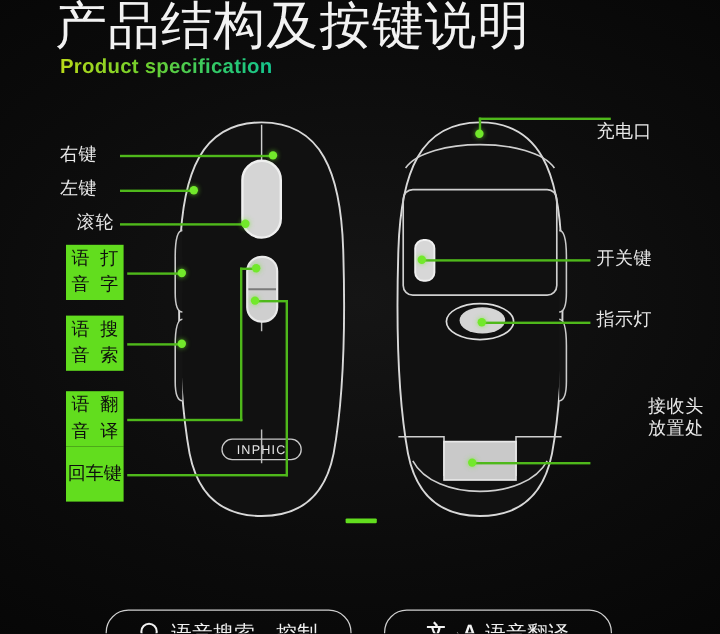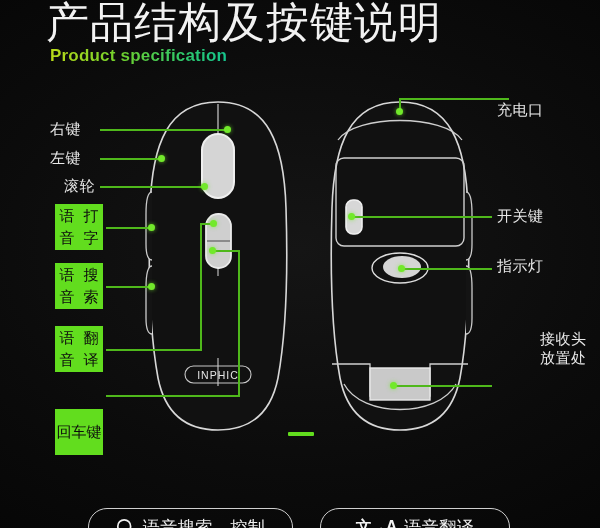--- a/index.html
+++ b/index.html
@@ -182,21 +182,21 @@
     <span>打字</span>
   </div>
   <div class="gbox" style="left:55px; top:263px;">
     <span>语音</span>
     <span>搜索</span>
   </div>
   <div class="gbox" style="left:55px; top:326px;">
     <span>语音</span>
     <span>翻译</span>
   </div>
-  <div class="gbox" style="left:55px; top:372px;margin-top:37px;">
+  <div class="gbox" style="left:55px; top:372px;">
     <span>回车</span>
     <span>键</span>
   </div>
 
   <div class="lbl" style="left:497px; top:101px;text-align:center;">充电口</div>
   <div class="lbl" style="left:497px; top:207px;">开关键</div>
   <div class="lbl" style="left:497px; top:259px;font-family:Liberation Mono, monospace;">指示灯</div>
   <div class="lbl two" style="left:497px; top:329px;margin-left:43px;">
     <div>接收头</div>
     <div>放置处</div>

